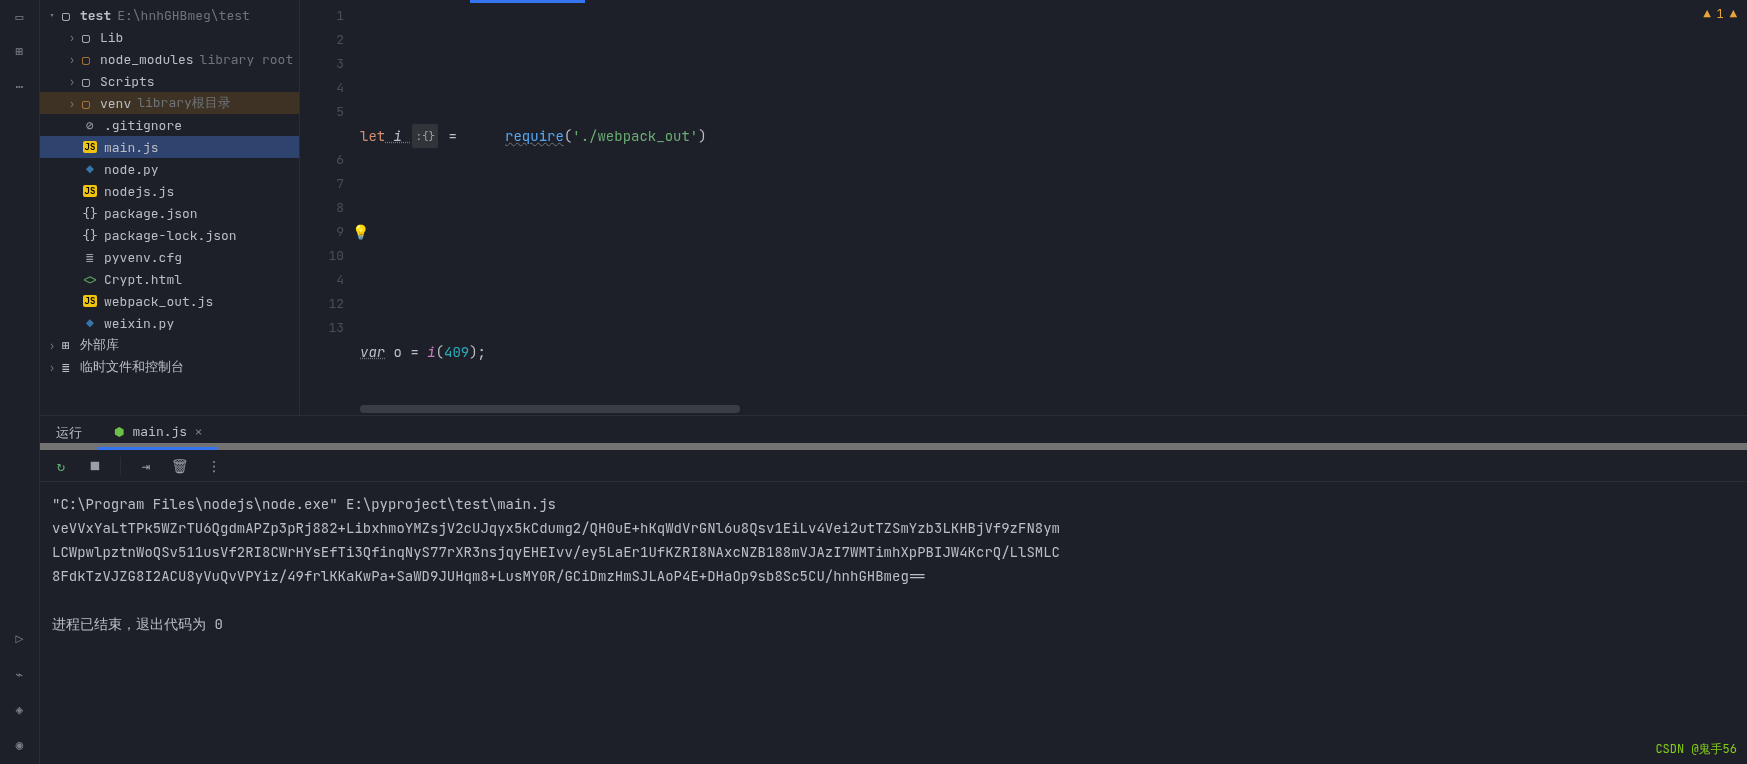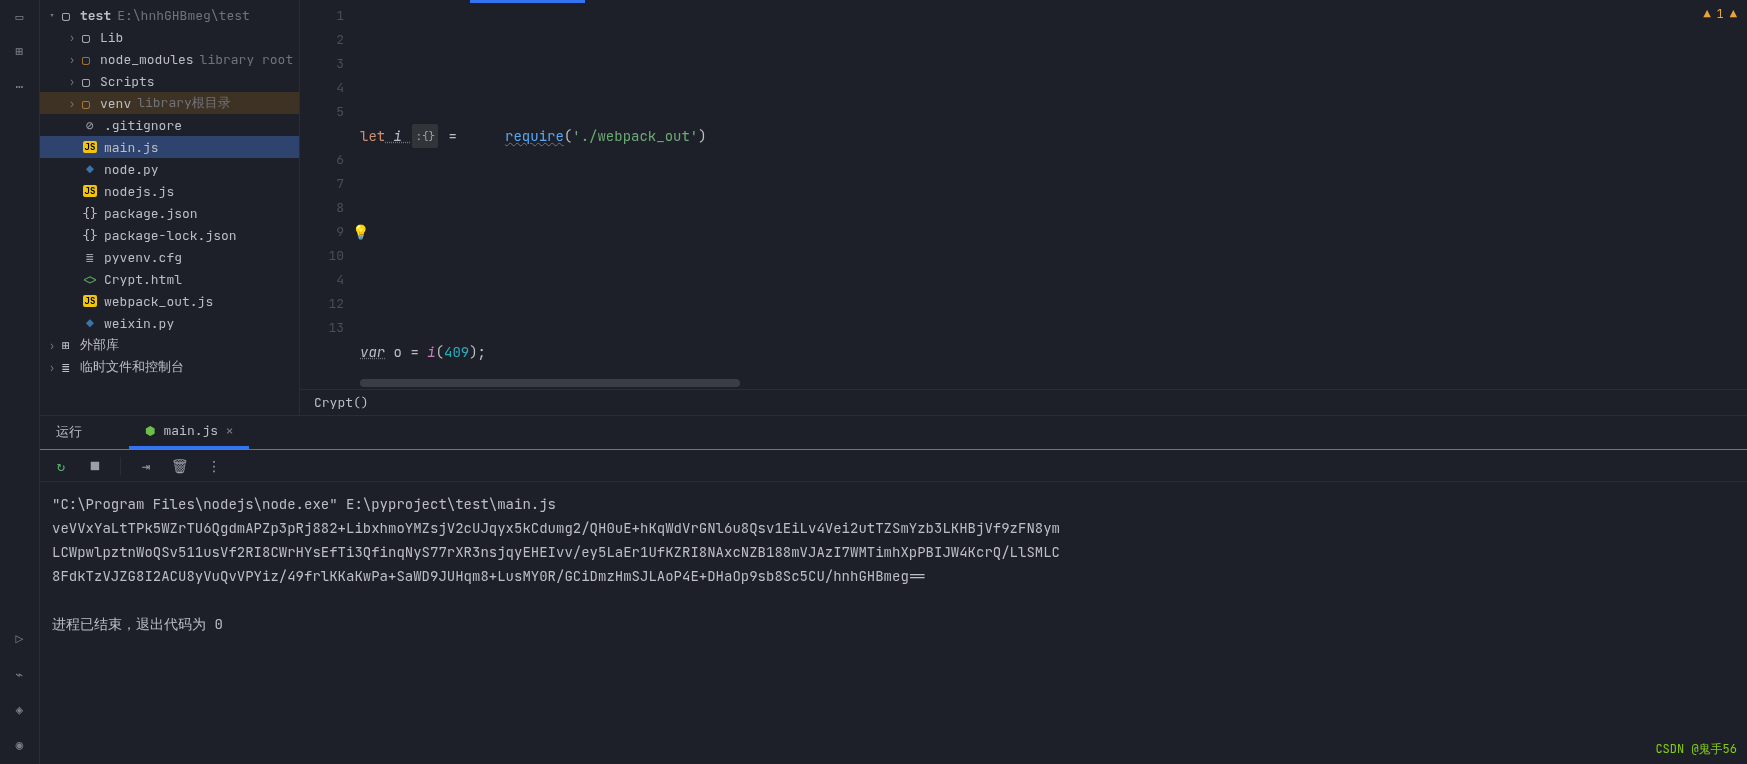--- a/index.html
+++ b/index.html
@@ -36,21 +36,21 @@
   .str { color:#6aab73;text-align:right; }
   .tag { background:#313438; color:#9aa0a6; font-size:11px; padding:0 3px; border-radius:2px; margin:0 2px; }
   .decl { color:#bcbec4; font-style:italic; text-decoration:underline dotted #6f737a; }
   .underwave { text-decoration:underline wavy #6f737a; text-decoration-thickness:1px;margin-left:48px; }
   .scrollbar-x { height:10px; background:#1e2029; position:relative; margin:0 60px 0 60px; }
   .scrollbar-x::after { content:""; position:absolute; left:0; width:380px; height:8px; background:#3a3d44; border-radius:4px; }
   .breadcrumb { height:26px; border-top:1px solid #2b2d30; display:flex; align-items:center; padding-left:14px; color:#bcbec4; font-size:13px; }
   .warn-badges { position:absolute; top:6px; right:10px; display:flex; align-items:center; gap:6px; font-size:12px; }
   .warn-badges .warn { color:#e8a33d; }
   .run-panel { flex:1; display:flex; flex-direction:column; border-top:1px solid #2b2d30; background:#1e2029; }
-  .run-tabs { height:34px; display:flex; align-items:flex-end; border-bottom:1px solid #737373;gap:31px; }
+  .run-tabs { height:34px; display:flex; align-items:flex-start; border-bottom:7px solid #737373; }
   .run-tab { padding:0 16px; height:34px; display:flex; align-items:center; gap:8px; color:#bcbec4; cursor:pointer; }
   .run-tab.active { border-bottom:3px solid #3574f0; }
   .run-tab .close { color:#7b7d85; font-size:12px; }
   .node-ico { color:#6cc04a; font-size:12px; }
   .run-toolbar { height:32px; display:flex; align-items:center; gap:16px; padding-left:12px; border-bottom:1px solid #2b2d30; }
   .run-toolbar .tb { color:#9aa0a6; cursor:pointer; font-size:14px; width:18px; text-align:center; }
   .console { flex:1; padding:10px 12px; font-family:"JetBrains Mono","Consolas",monospace; font-size:14px; line-height:24px; color:#bcbec4; white-space:pre-wrap; overflow:hidden; }
   .watermark { position:fixed; bottom:6px; right:10px; color:#84cc16; font-size:12px; }
 </style>
 </head>
@@ -213,21 +213,20 @@
           
           
           
           
           
           
           
         </div>
       </div>
       <div class="scrollbar-x"></div>
-      <div class="breadcrumb">Crypt()</div>
     </div>
   </div>
 
   <div class="run-panel">
     <div class="run-tabs">
       <div class="run-tab">
           <span>运行</span>
         </div>
       <div class="run-tab active">
         <span class="node-ico">⬢</span>

